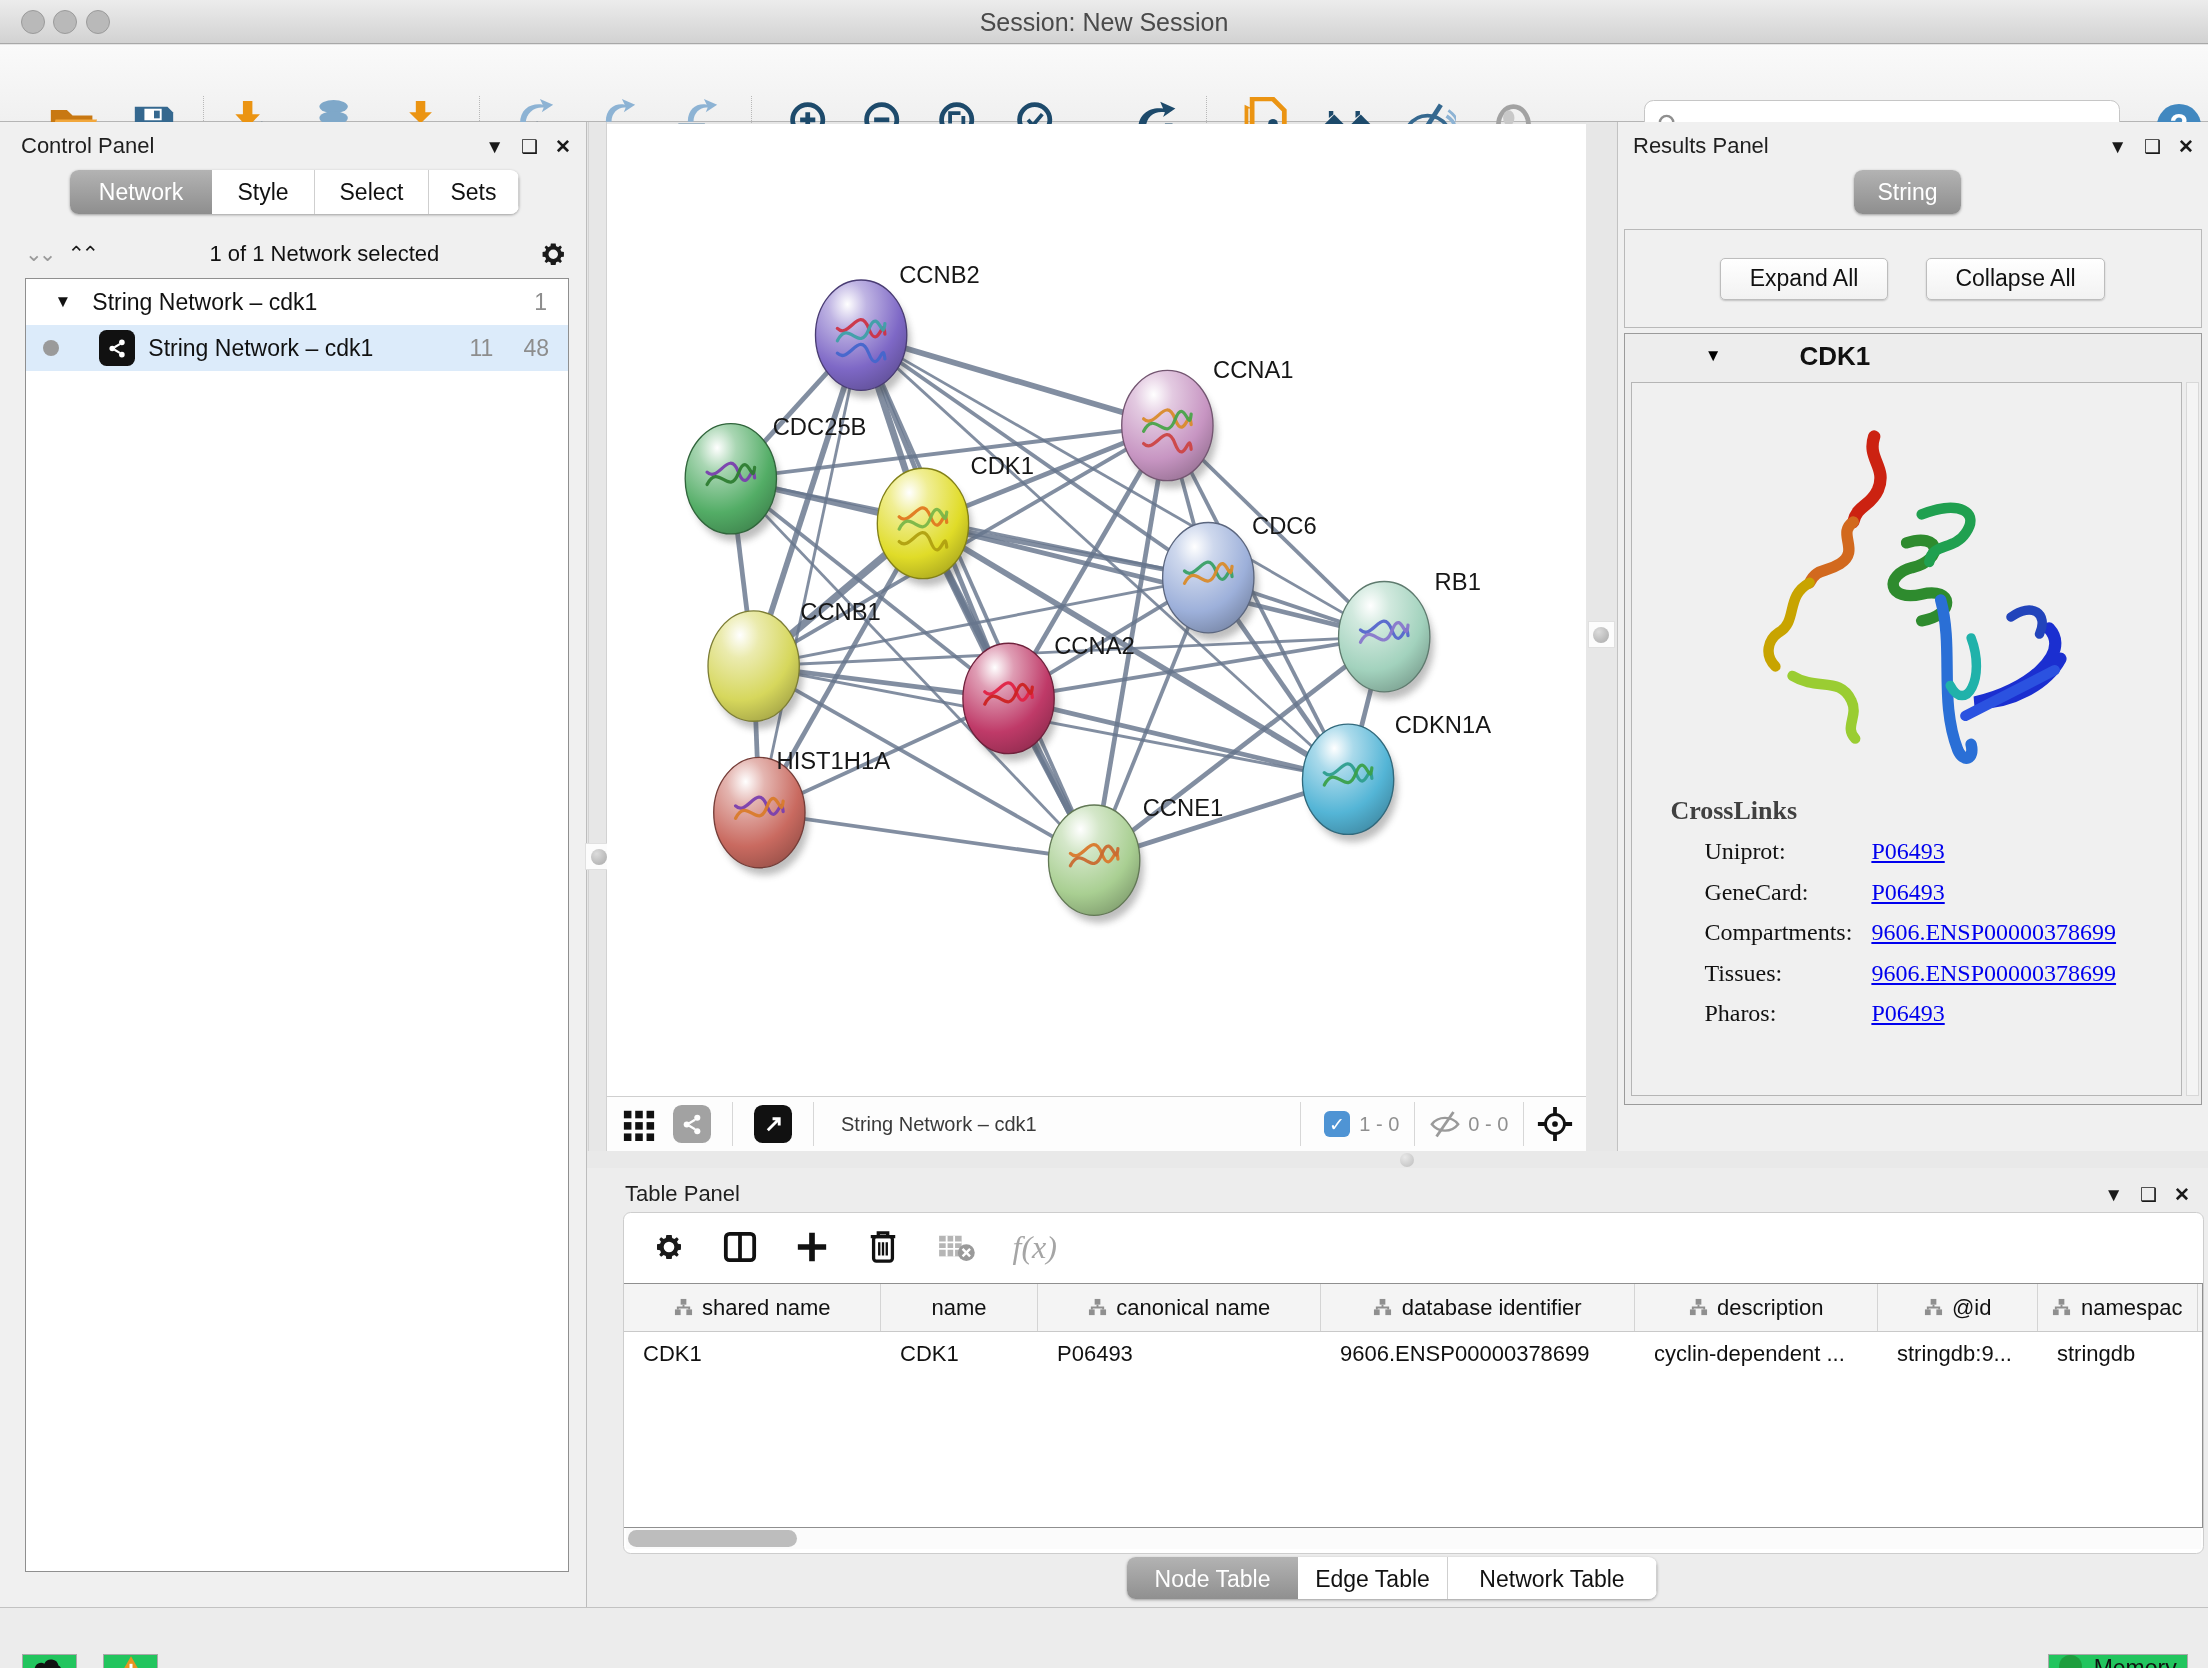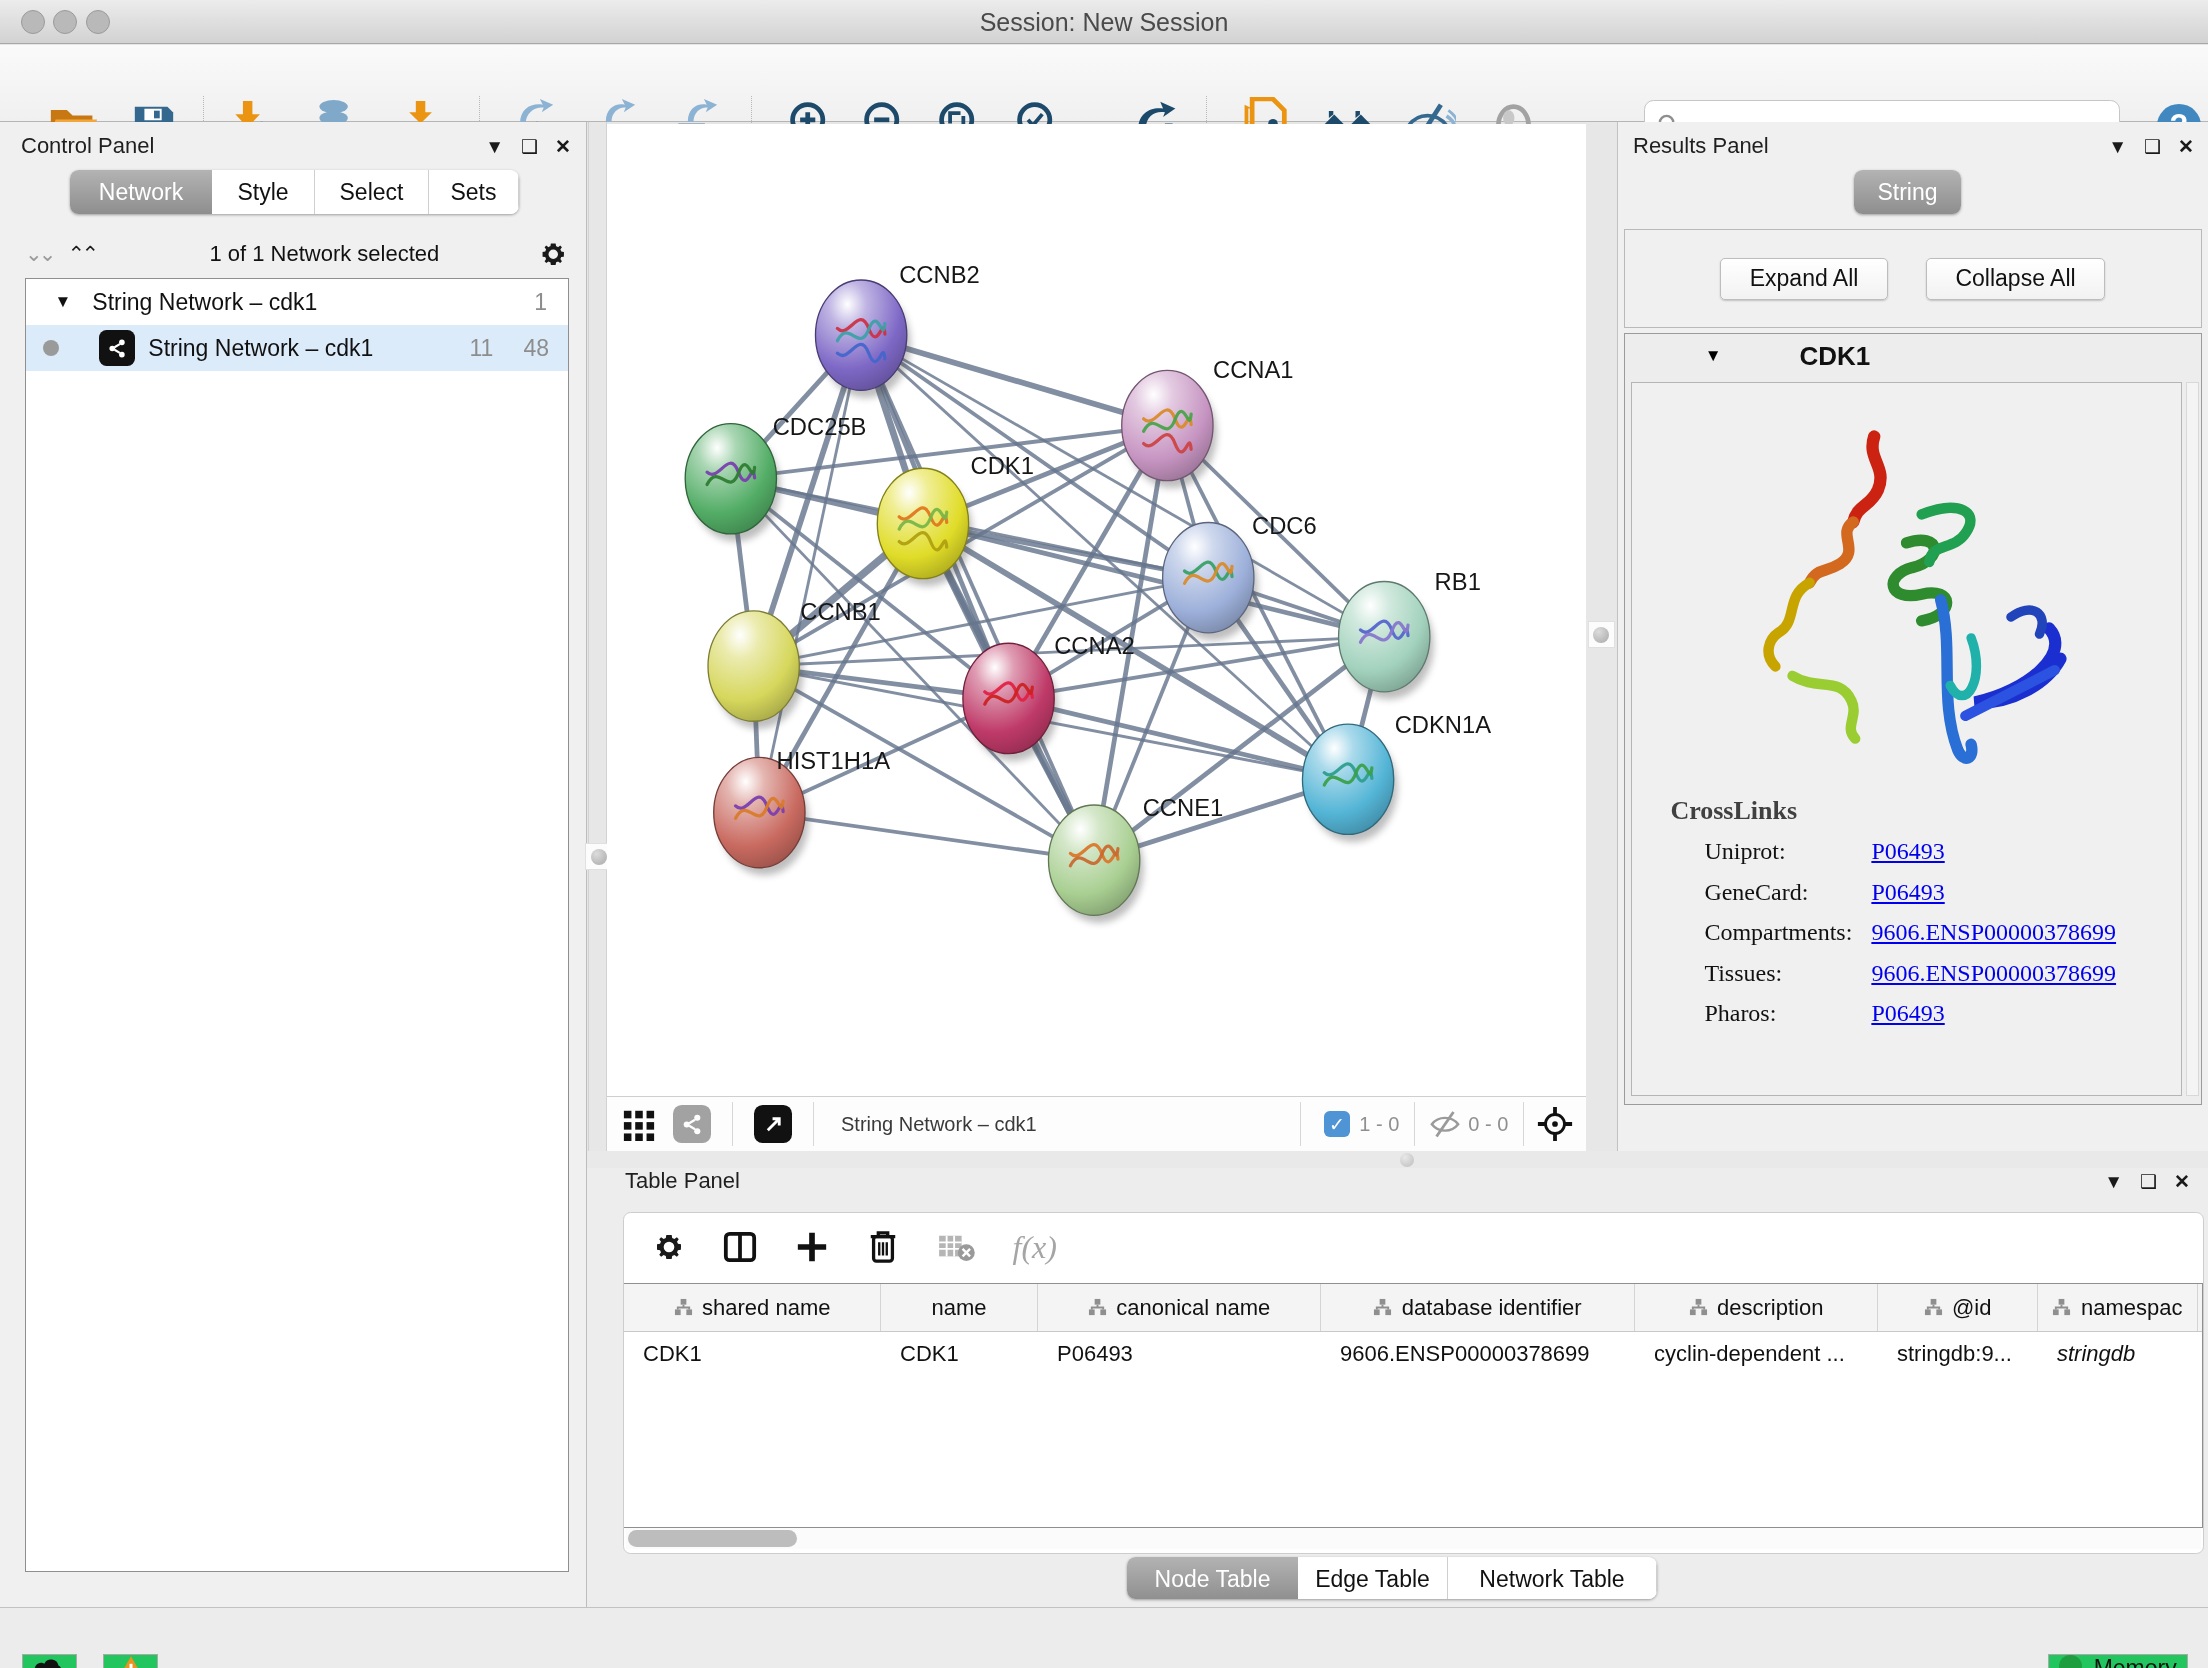--- a/index.html
+++ b/index.html
@@ -96,21 +96,21 @@
   #rp-scrollbar { position:absolute; right:1.9px; top:48px; bottom:7.6px; width:13.3px;
     background:#f4f4f4; border:1px solid #d8d8d8; }
 
   
   #h-splitter { position:absolute; left:587px; top:1151px; width:1622px; height:17px; background:#e9e9e9; }
   #h-splitter .dot { position:absolute; left:813px; top:1.9px; width:14.3px; height:14.3px; border-radius:50%;
     background:radial-gradient(circle at 35% 30%, #e8e8e8, #bdbdbd); }
 
   
   #table-panel { position:absolute; left:587px; top:1168px; width:1622px; height:439px; background:#ededed; }
-  #tp-header { position:absolute; left:38px; right:19px; top:0; display:flex; justify-content:space-between; }
+  #tp-header { position:absolute; left:38px; right:19px; top:13px; display:flex; justify-content:space-between; }
   #tp-box { position:absolute; left:36px; top:44px; width:1581px; height:342px;
     background:#fff; border:1px solid #cdcdcd; border-radius:7.6px; }
   #tp-toolbar { height:68px; display:flex; align-items:center; gap:38px; padding-left:28.5px; }
   #fx-icon { font-family:"Liberation Serif",serif; font-style:italic; font-size:32px; color:#a5a5a5; }
   #tp-table { position:absolute; left:0px; top:70px; width:1579px; height:245px; border:1.9px solid #8f8f8f; border-left:none; }
   #tp-thead { display:flex; height:48px; background:#f4f4f4; border-bottom:1.9px solid #c9c9c9; }
   .th { display:flex; align-items:center; justify-content:center; gap:9.5px; font-size:22px; color:#111;
     border-right:1px solid #d4d4d4; height:100%; }
   #tp-tbody .tr { display:flex; height:44px; }
   .td { font-size:22px; color:#111; padding-left:19px; display:flex; align-items:center; height:100%; }
@@ -800,21 +800,21 @@
           </div>
         </div>
       <div id="tp-tbody">
           <div class="tr">
             <div class="td" style="width: 257px;">CDK1</div>
             <div class="td" style="width: 157px;">CDK1</div>
             <div class="td" style="width: 283px;">P06493</div>
             <div class="td" style="width: 314px;">9606.ENSP00000378699</div>
             <div class="td" style="width: 243px;">cyclin-dependent ...</div>
             <div class="td" style="width: 160px;">stringdb:9...</div>
-            <div class="td" style="width: 160px; font-style: italic;">stringdb</div>
+            <div class="td" style="width: 160px;">stringdb</div>
           </div>
         </div>
     </div>
     <div id="tp-hscroll">
         <div id="tp-hthumb"></div>
       </div>
   </div>
   <div class="tabgroup" id="tp-tabs">
     <div class="tab sel" style="width:171px">
         <span>Node Table</span>

